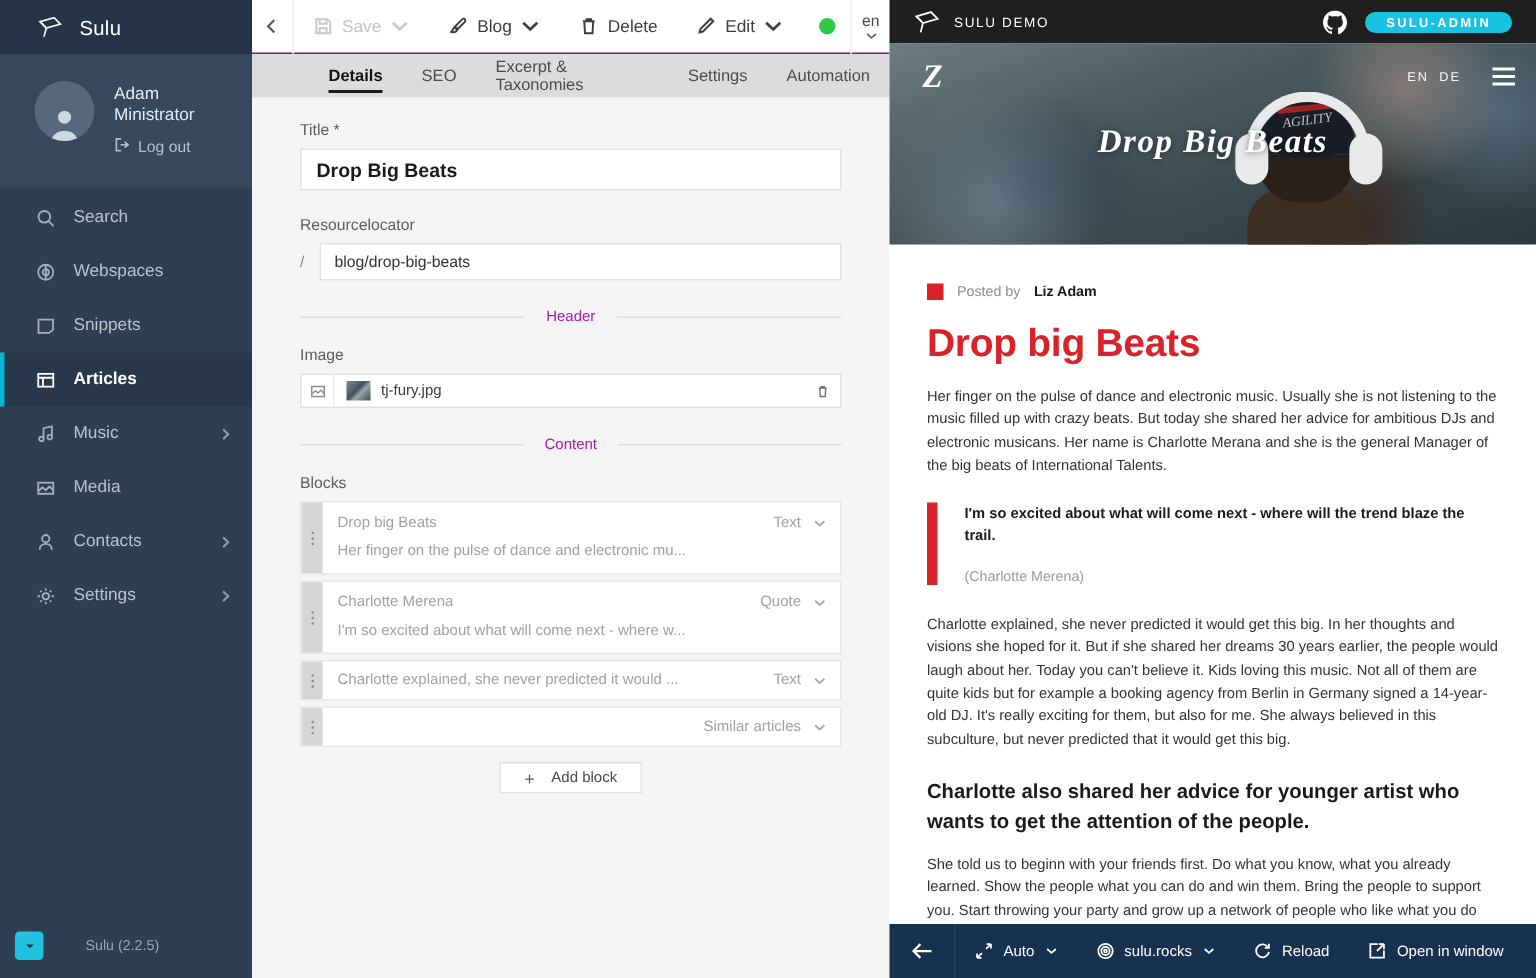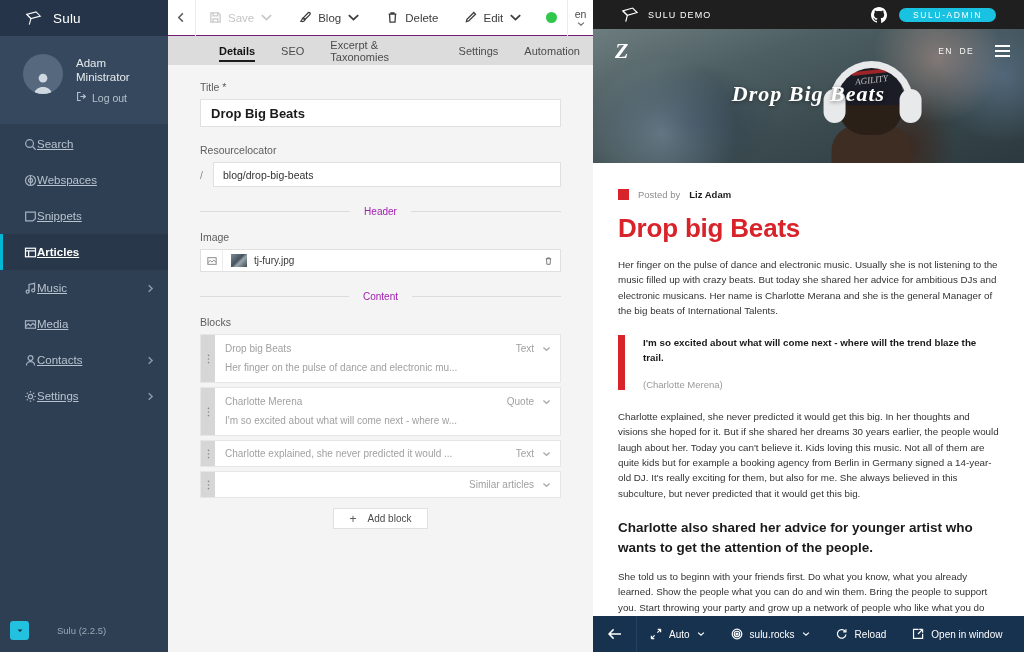--- a/index.html
+++ b/index.html
@@ -35,23 +35,23 @@
   .sb-user-info { padding-top: 2px; }
   .sb-user-name { color: #e6eaee; font-size: 11.5px; line-height: 14px; }
   .sb-logout {
     display: flex; align-items: center; gap: 5px; margin-top: 7px;
     color: #b6c0cc; font-size: 10.5px; cursor: pointer;
   }
   .sb-logout svg { width: 11px; height: 11px; stroke: #b6c0cc; fill: none; stroke-width: 1.4; }
 
   .sb-nav { flex: 1; padding-top: 2px; }
   .sb-item {
-    height: 36px; display: flex; align-items: center; 
+    height: 36px; display: flex; align-items: center; gap: 12px;
     padding-left: 23px; padding-right: 13px; cursor: pointer; position: relative;
-    color: #b9c3cf; font-size: 11.5px; text-decoration: underline;
+    color: #b9c3cf; font-size: 11.5px;
   }
   .sb-item .ico { width: 14px; height: 14px; flex: none; display: flex; align-items: center; justify-content: center; }
   .sb-item .ico svg { width: 13px; height: 13px; stroke: #a4b0bf; fill: none; stroke-width: 1.3; }
   .sb-item .lbl { flex: 1; }
   .sb-item .chev { width: 9px; height: 9px; stroke: #8d9aab; fill: none; stroke-width: 1.6; }
   .sb-item.active { background: #283749; color: #fff; font-weight: bold; }
   .sb-item.active::before {
     content: ""; position: absolute; left: 0; top: 0; bottom: 0; width: 3px; background: #00b8d4;
   }
   .sb-item.active .ico svg { stroke: #fff; }
@@ -173,32 +173,32 @@
   .add-block-wrap { display: flex; justify-content: center; margin-top: 10px; }
   .add-block {
     background: #fff; border: 1px solid #e0e0e0; height: 21px; padding: 0 16px;
     display: flex; align-items: center; gap: 11px; font-size: 10px; color: #4a4a4a; cursor: pointer;
   }
   .add-block .plus { font-size: 12px; color: #5b5b5b; line-height: 1; }
 
   
   .preview { flex: 1; height: 652px; display: flex; flex-direction: column; background: #fff; position: relative; }
   .pv-topbar {
-    height: 29px; background: #1f1f1f; display: flex; align-items: center; padding: 0 28px; flex: none;
+    height: 29px; background: #1f1f1f; display: flex; align-items: center; padding: 0 16px; flex: none;
   }
   .pv-brand { display: flex; align-items: center; gap: 9px; }
   .pv-brand svg { width: 18px; height: 16px; stroke: #fff; fill: none; stroke-width: 1.3; }
   .pv-brand-text { color: #fff; font-size: 9px; letter-spacing: 1.1px; }
   .pv-top-spacer { flex: 1; }
   .pv-gh { width: 16px; height: 16px; margin-right: 12px; cursor: pointer; }
   .pv-gh svg { width: 16px; height: 16px; fill: #fff; }
   .pv-admin {
     background: #19c2e0; color: #fff; font-size: 8.5px; letter-spacing: 1.6px;
     height: 14px; border-radius: 9px; padding: 0 14px;
-    display: flex; align-items: center; cursor: pointer;
+    display: flex; align-items: center; cursor: pointer; font-weight: bold;
   }
 
   .pv-hero {
     height: 134px; flex: none; position: relative; overflow: hidden;
     background:
       radial-gradient(ellipse 70px 90px at 73% 88%, rgba(60,40,32,.95) 0%, rgba(60,40,32,0) 70%),
       radial-gradient(ellipse 120px 80px at 22% 70%, rgba(46,64,80,.9) 0%, rgba(46,64,80,0) 75%),
       linear-gradient(160deg,#6d7d7f 0%,#4e5f63 30%,#3a4a4e 62%,#2c3a3f 100%);
   }
   .pv-hero::before {

